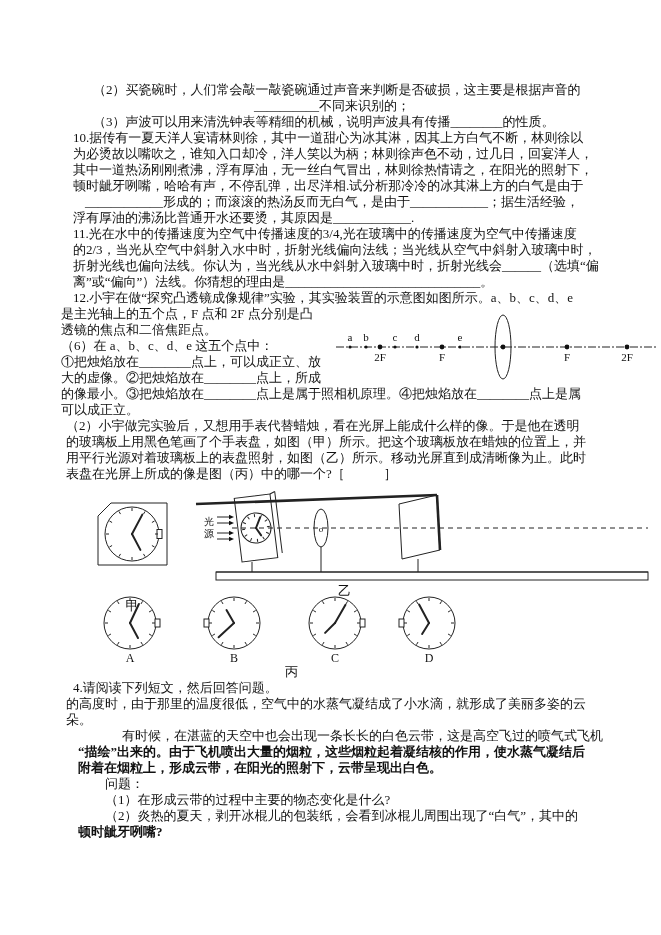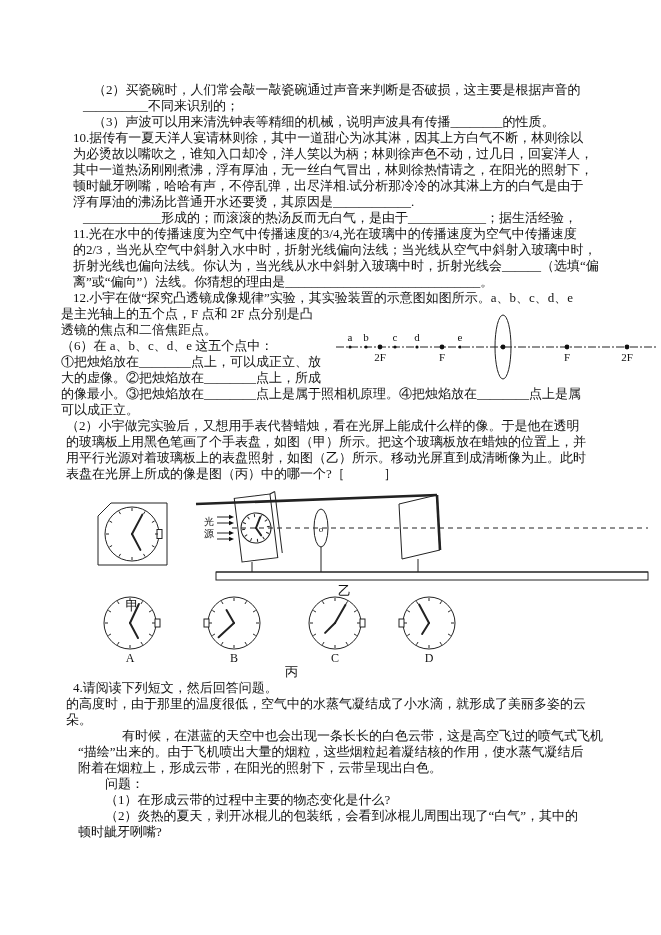--- a/index.html
+++ b/index.html
@@ -8,22 +8,22 @@
     width:661px;height:860px;
     background:#ffffff;
     overflow:hidden;
     font-family:"Liberation Serif","DejaVu Serif",serif;
     font-size:13px;
     color:#111;
     padding-left:41px;
   }
   .content{position:absolute;left:73px;top:82px;width:508px;}
   .line{line-height:16px;height:16px;white-space:nowrap;}
-  .i5{padding-left:5px;}
-  .i10{padding-left:10px;}
+  .i5{padding-left:5px;font-weight:bold;}
+  .i10{padding-left:10px;text-align:center;}
   .i20{padding-left:20px;}
   .i32{padding-left:32px;}
   .i49{padding-left:49px;}
   .o7{margin-left:-7px;}
   .o12{margin-left:-12px;}
   .gap{height:198px;}
   svg{position:absolute;overflow:visible;}
   svg line, svg ellipse, svg circle, svg path, svg rect, svg polygon{
     stroke:#222;fill:none;stroke-width:1;
   }
@@ -41,22 +41,22 @@
 
   <div class="content">
     <div class="line i20">（2）买瓷碗时，人们常会敲一敲瓷碗通过声音来判断是否破损，这主要是根据声音的</div>
     <div class="line i10">__________不同来识别的；</div>
     <div class="line i20">（3）声波可以用来清洗钟表等精细的机械，说明声波具有传播________的性质。</div>
 
     <div class="line">10.据传有一夏天洋人宴请林则徐，其中一道甜心为冰其淋，因其上方白气不断，林则徐以</div>
     <div class="line">为必烫故以嘴吹之，谁知入口却冷，洋人笑以为柄；林则徐声色不动，过几日，回宴洋人，</div>
     <div class="line">其中一道热汤刚刚煮沸，浮有厚油，无一丝白气冒出，林则徐热情请之，在阳光的照射下，</div>
     <div class="line">顿时龇牙咧嘴，哈哈有声，不停乱弹，出尽洋相.试分析那冷冷的冰其淋上方的白气是由于</div>
+    <div class="line i10">____________形成的；而滚滚的热汤反而无白气，是由于____________；据生活经验，</div>
     <div class="line">浮有厚油的沸汤比普通开水还要烫，其原因是____________.</div>
-    <div class="line i10">____________形成的；而滚滚的热汤反而无白气，是由于____________；据生活经验，</div>
 
     <div class="line">11.光在水中的传播速度为空气中传播速度的3/4,光在玻璃中的传播速度为空气中传播速度</div>
     <div class="line">的2/3，当光从空气中斜射入水中时，折射光线偏向法线；当光线从空气中斜射入玻璃中时，</div>
     <div class="line">折射光线也偏向法线。你认为，当光线从水中斜射入玻璃中时，折射光线会______（选填“偏</div>
     <div class="line">离”或“偏向”）法线。你猜想的理由是______________________________。</div>
 
     <div class="line">12.小宇在做“探究凸透镜成像规律”实验，其实验装置的示意图如图所示。a、b、c、d、e</div>
     <div class="line o12">是主光轴上的五个点，F 点和 2F 点分别是凸</div>
     <div class="line o12">透镜的焦点和二倍焦距点。</div>
     <div class="line o12">（6）在 a、b、c、d、e 这五个点中：</div>

